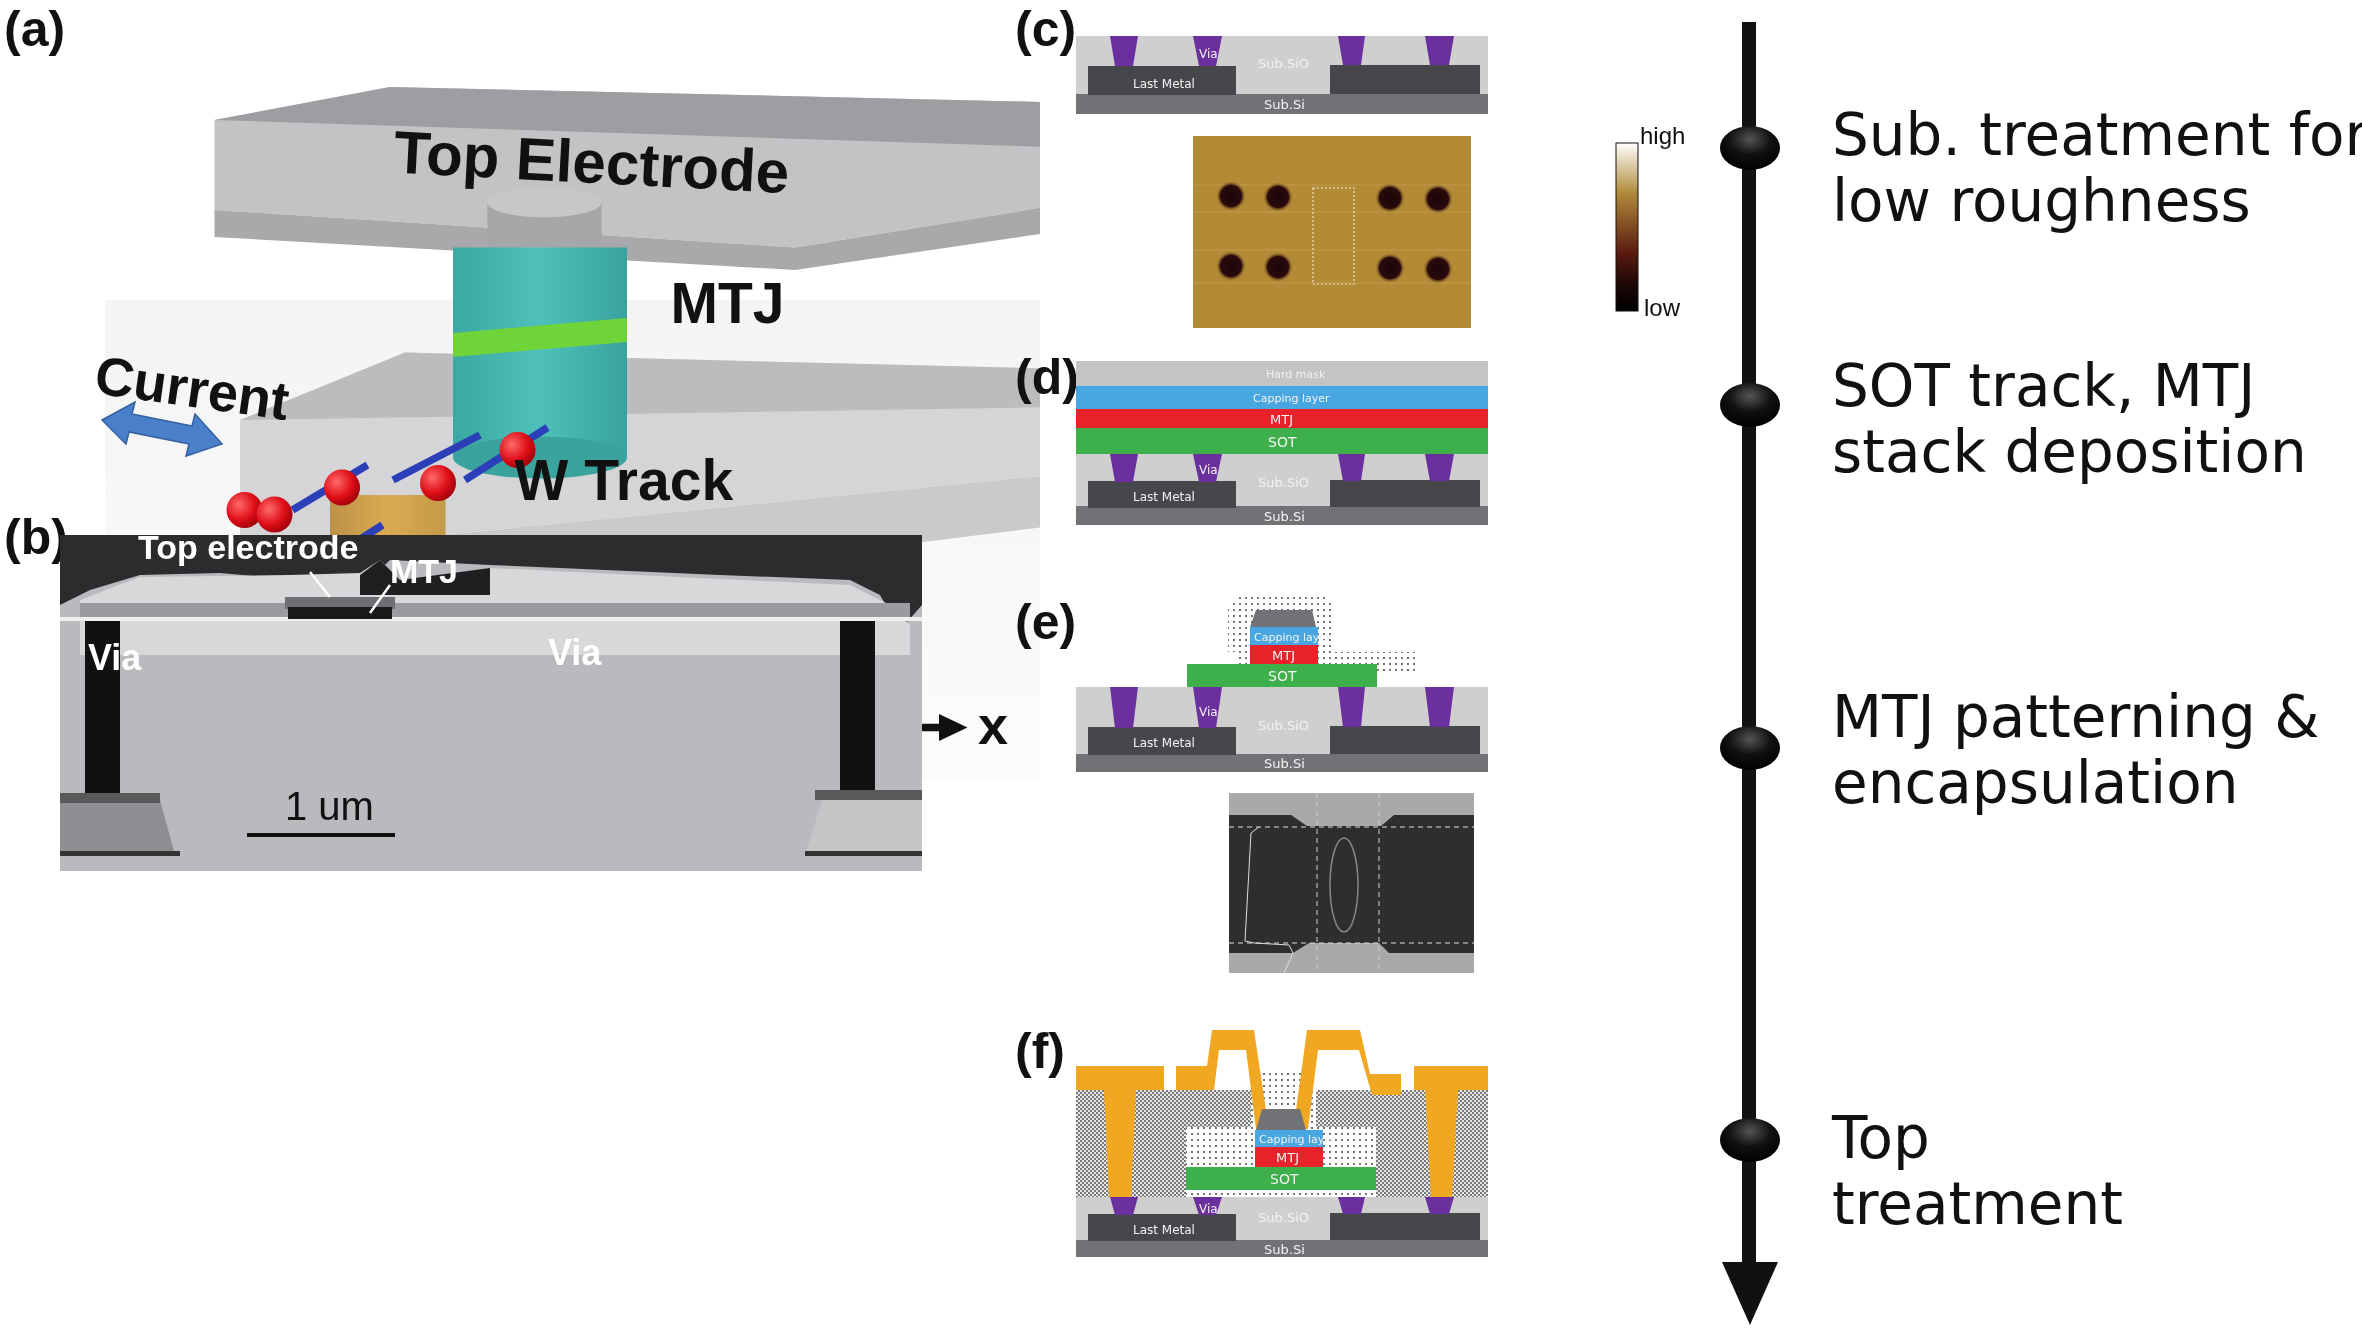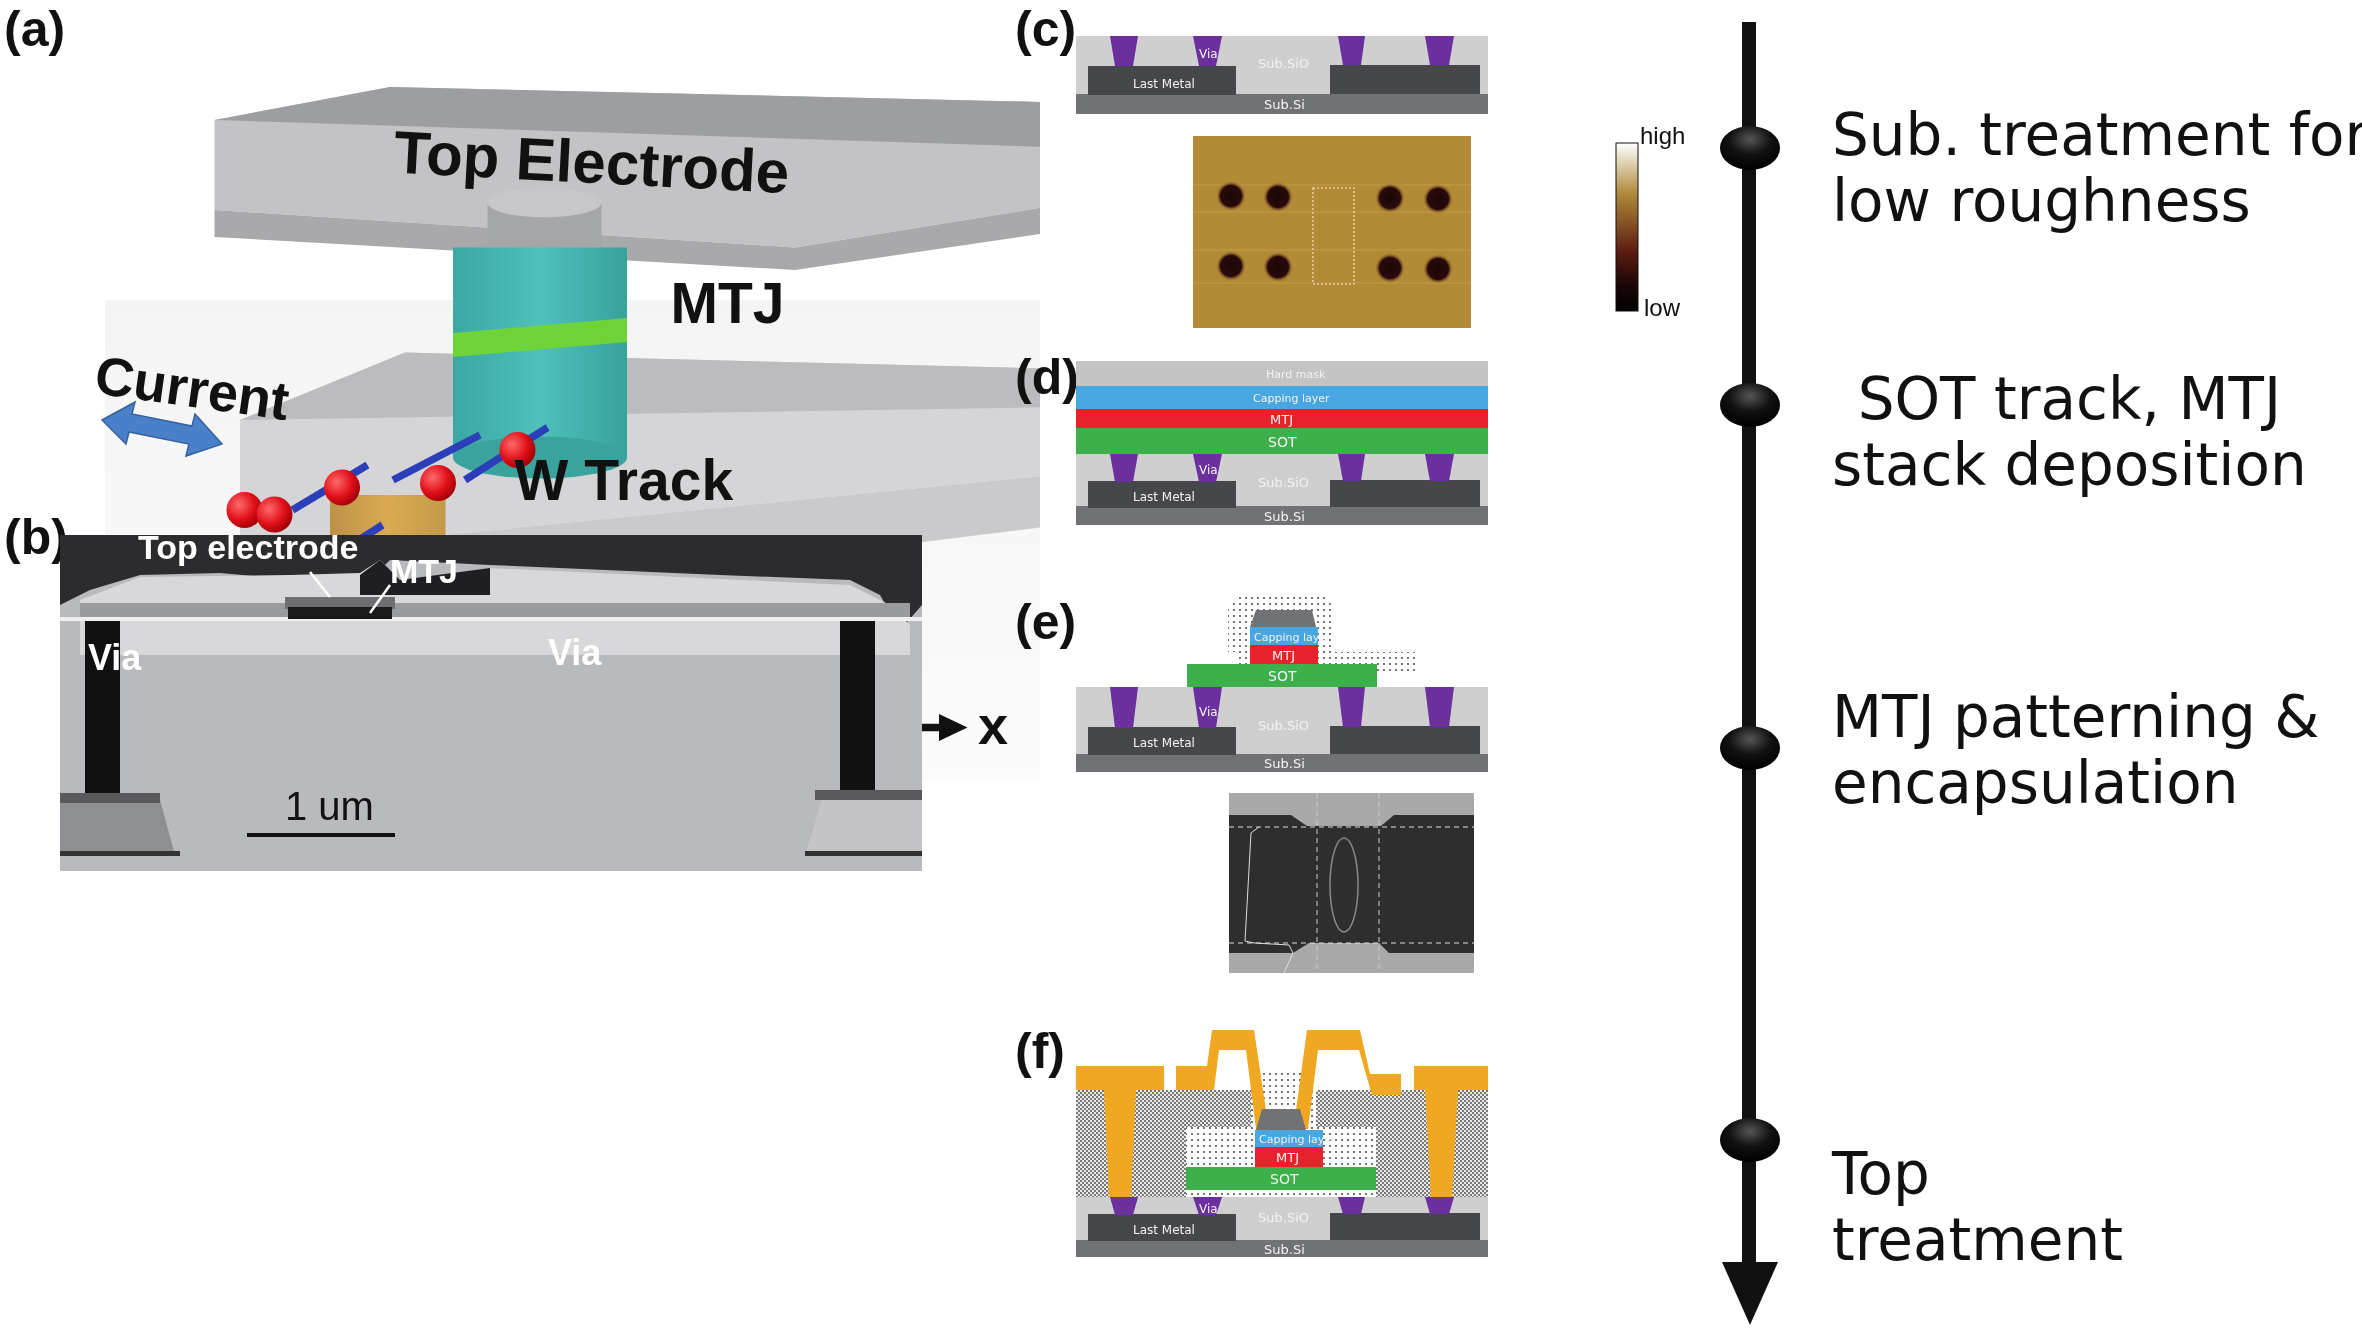--- a/index.html
+++ b/index.html
@@ -326,24 +326,24 @@
   <ellipse cx="50" cy="148" rx="30" ry="22" fill="url(#node)"></ellipse>
   <ellipse cx="50" cy="405" rx="30" ry="22" fill="url(#node)"></ellipse>
   <ellipse cx="50" cy="748" rx="30" ry="22" fill="url(#node)"></ellipse>
   <ellipse cx="50" cy="1140" rx="30" ry="22" fill="url(#node)"></ellipse>
 </svg>
 
 <div class="step-text" style="top:102px;">
   <div>Sub. treatment for</div>
   <div>low roughness</div>
 </div>
-<div class="step-text" style="top:366px;text-align:center;">
+<div class="step-text" style="top:353px;">
   <div>SOT track, MTJ</div>
   <div>stack deposition</div>
 </div>
 <div class="step-text" style="top:684px;">
   <div>MTJ patterning &amp;</div>
   <div>encapsulation</div>
 </div>
-<div class="step-text" style="top:1105px;margin-top:36px;">
+<div class="step-text" style="top:1105px;">
   <div>Top</div>
   <div>treatment</div>
 </div>
 
 </body></html>

